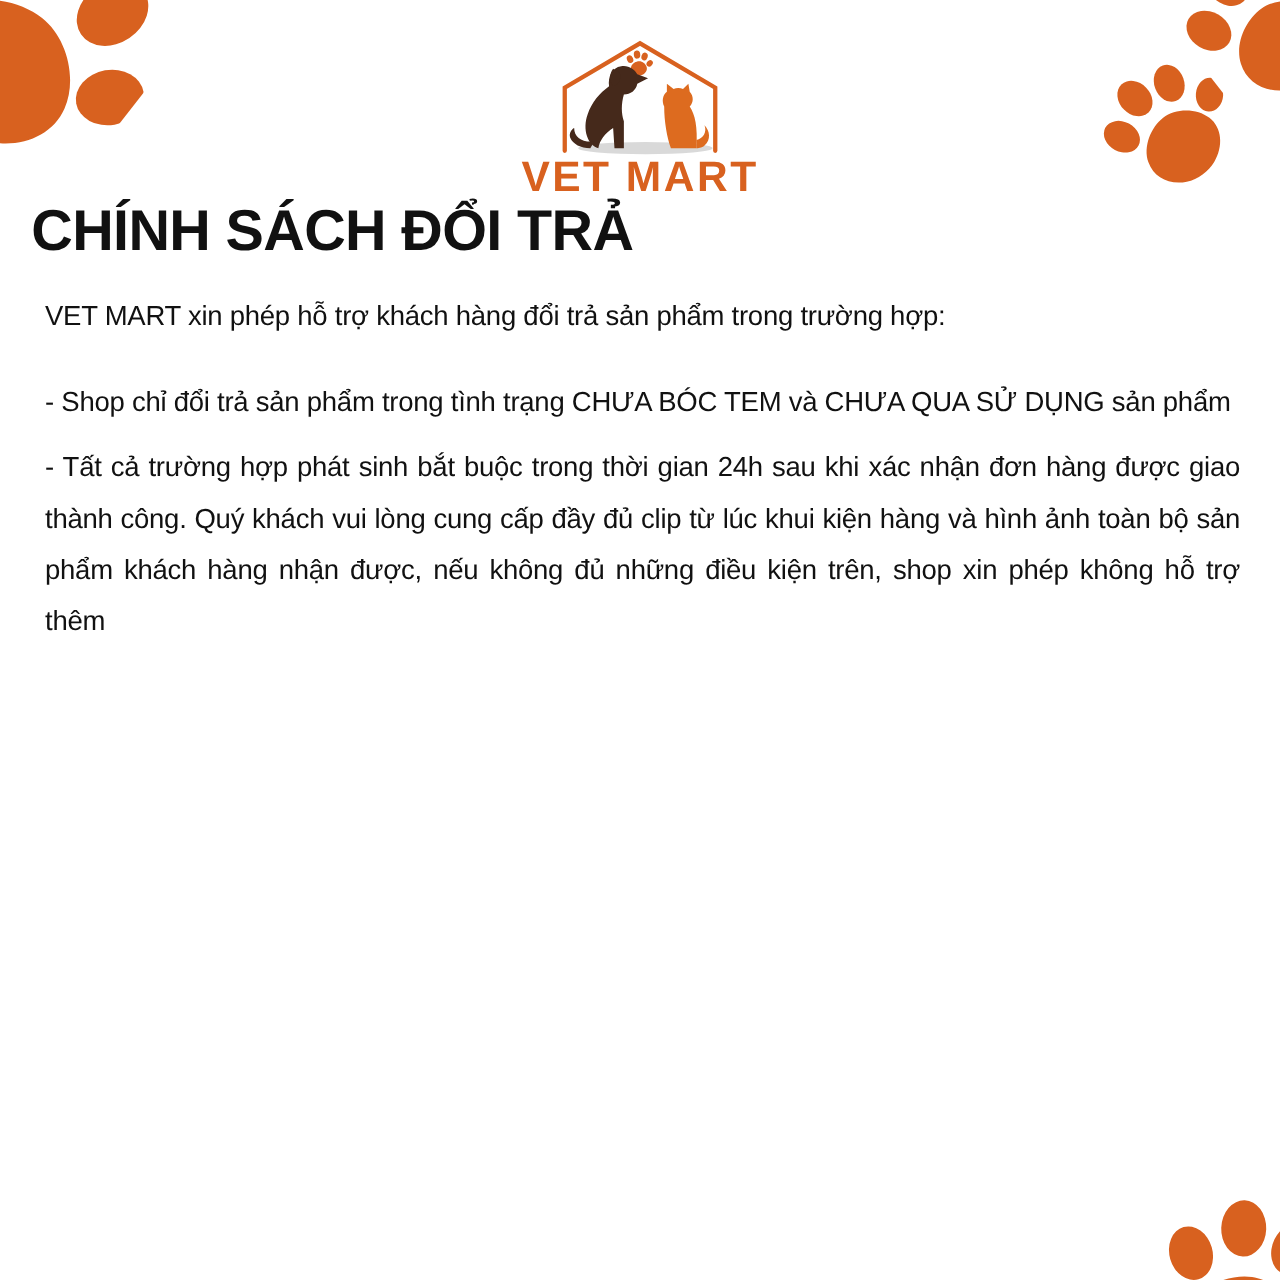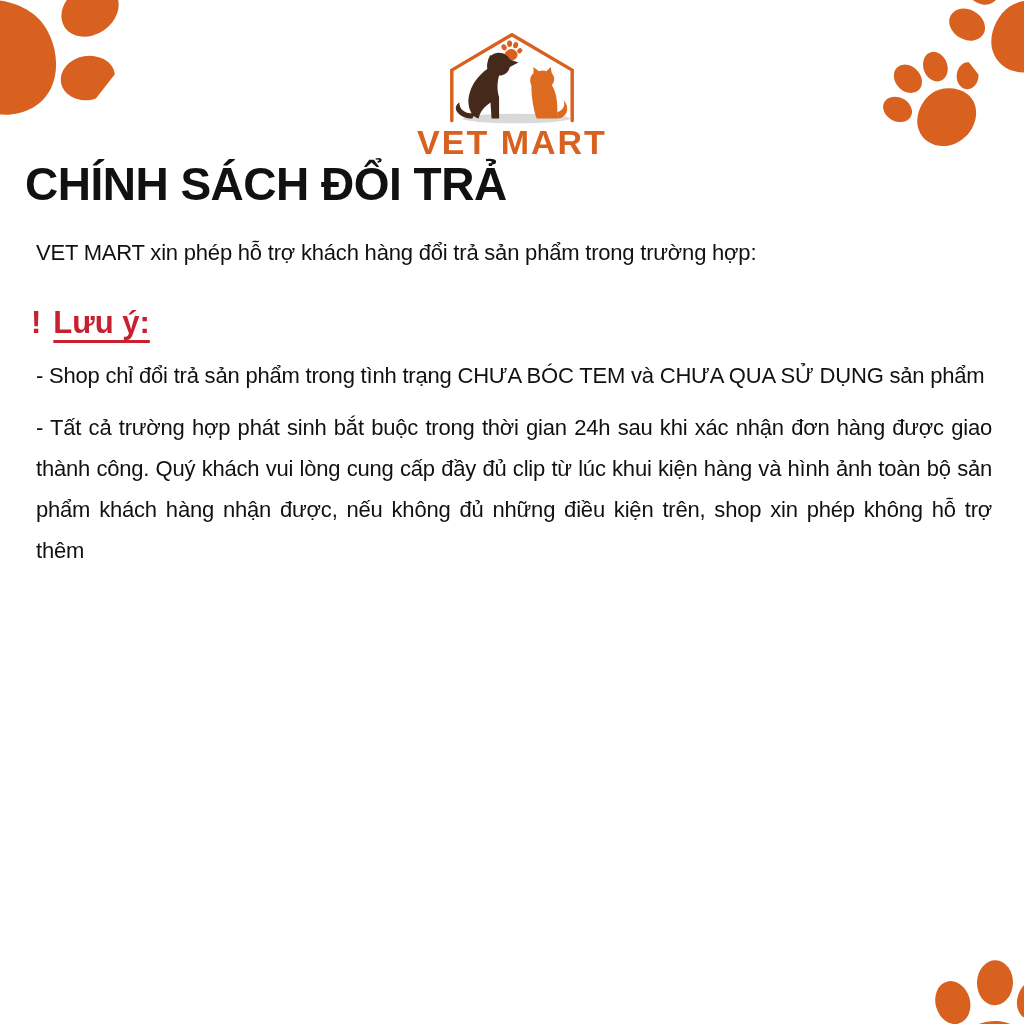--- a/index.html
+++ b/index.html
@@ -109,19 +109,16 @@
 </div>
 
 <div class="content">
   <h1 class="title">CHÍNH SÁCH ĐỔI TRẢ</h1>
 
   <p class="intro">VET MART xin phép hỗ trợ khách hàng đổi trả sản phẩm trong trường hợp:</p>
 
   <div class="steps">
   </div>
 
-  <div class="notice-heading">
-    <span class="notice-mark">!</span><span class="notice-label">Lưu ý:</span>
-  </div>
 
   <p class="nitem first">- Shop chỉ đổi trả sản phẩm trong tình trạng CHƯA BÓC TEM và CHƯA QUA SỬ DỤNG sản phẩm</p>
   <p class="nitem">- Tất cả trường hợp phát sinh bắt buộc trong thời gian 24h sau khi xác nhận đơn hàng được giao thành công. Quý khách vui lòng cung cấp đầy đủ clip từ lúc khui kiện hàng và hình ảnh toàn bộ sản phẩm khách hàng nhận được, nếu không đủ những điều kiện trên, shop xin phép không hỗ trợ thêm</p>
 </div>
 
 </body></html>

